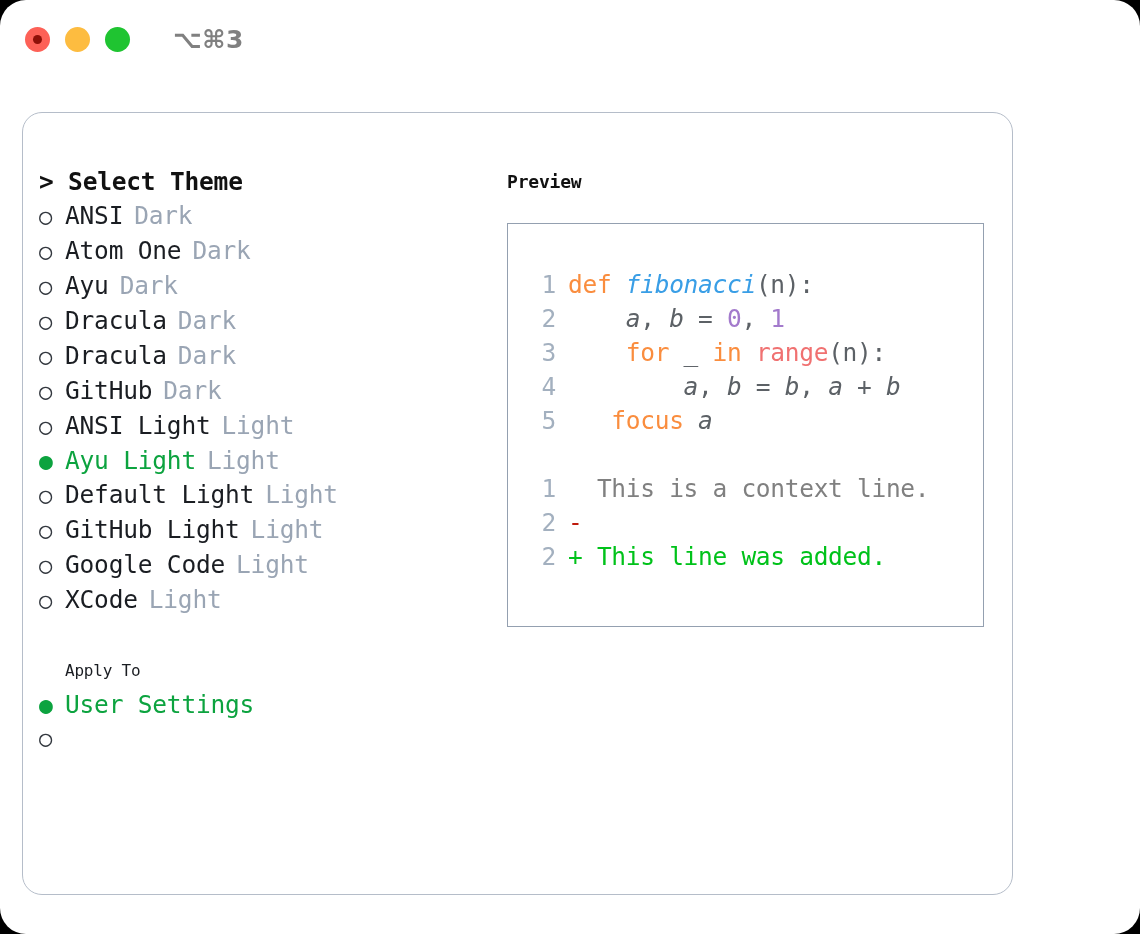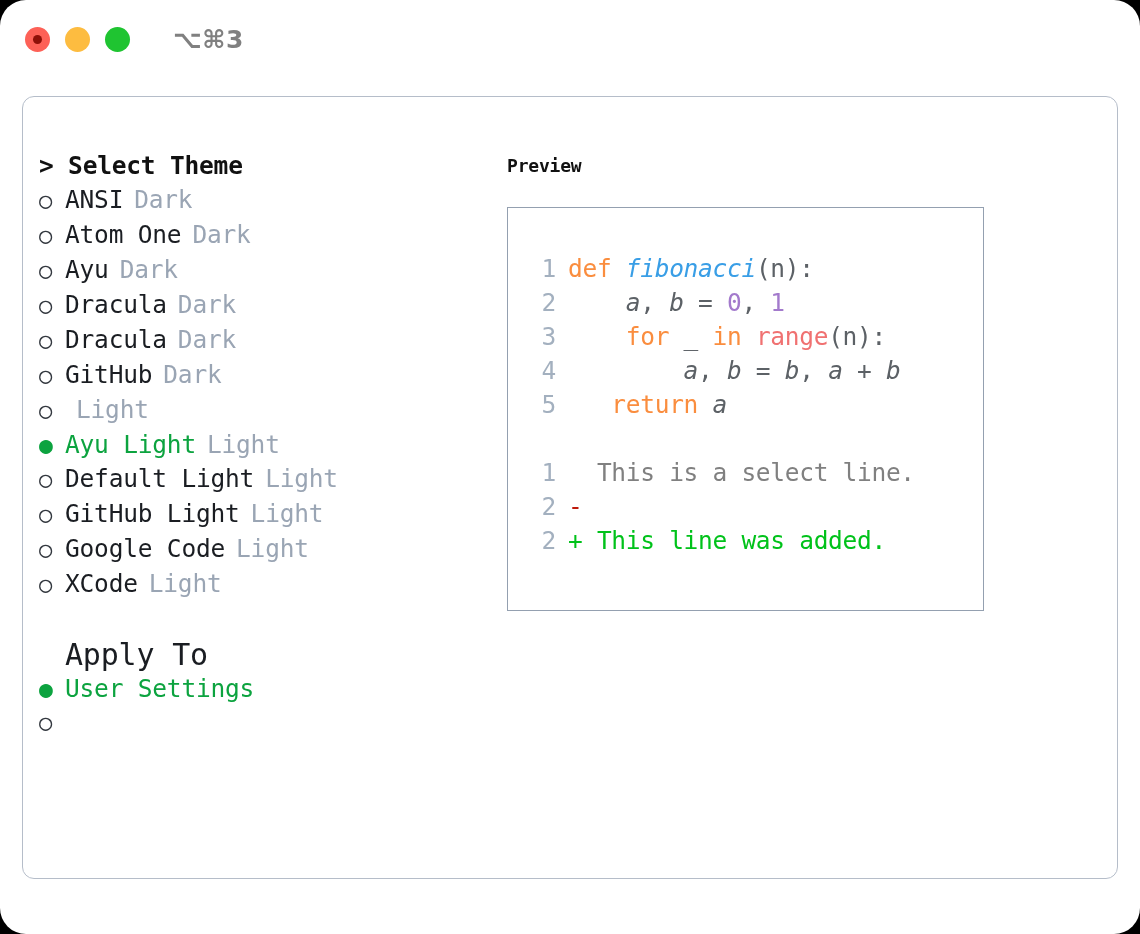--- a/index.html
+++ b/index.html
@@ -64,25 +64,25 @@
     font-size: 25px;
     font-weight: 700;
     color: #808080;
     letter-spacing: 0.5px;
   }
 
   
   #panel {
     position: absolute;
     left: 22px;
-    top: 96px;
-    width: 1096px;
+    top: 112px;
+    width: 991px;
     height: 783px;
     border: 1.5px solid #B5BDC9;
-    border-radius: 12px;
+    border-radius: 20px;
     box-sizing: border-box;
     background: #ffffff;
   }
 
   #panel-inner {
     position: absolute;
     left: 0; top: 0;
     width: 100%;
     height: 100%;
     display: flex;
@@ -122,21 +122,21 @@
   .opt-label { color: #1A1D22; }
   .opt-label.sel { color: #0CA33F; }
   .opt-tag {
     color: #9AA5B4;
     margin-left: 11px;
   }
 
   .group-gap { height: 36px; }
 
   .subsection-header {
-    font-size: 30px;
+    font-size: 16px;
     color: #1A1D22;
     line-height: 34px;
     white-space: pre;
     padding-left: 26px;
     letter-spacing: -0.2px;
   }
 
   #hint {
     margin-top: 34px;
     font-size: 24.5px;
@@ -218,21 +218,21 @@
 
       <div id="left-col">
         <div class="section-header">&gt; Select Theme</div>
         <div id="theme-list">
             <div class="opt-row"><span class="opt-marker">○</span><span class="opt-label">ANSI</span><span class="opt-tag">Dark</span></div>
             <div class="opt-row"><span class="opt-marker">○</span><span class="opt-label">Atom One</span><span class="opt-tag">Dark</span></div>
             <div class="opt-row"><span class="opt-marker">○</span><span class="opt-label">Ayu</span><span class="opt-tag">Dark</span></div>
             <div class="opt-row"><span class="opt-marker">○</span><span class="opt-label">Dracula</span><span class="opt-tag">Dark</span></div>
             <div class="opt-row"><span class="opt-marker">○</span><span class="opt-label">Dracula</span><span class="opt-tag">Dark</span></div>
             <div class="opt-row"><span class="opt-marker">○</span><span class="opt-label">GitHub</span><span class="opt-tag">Dark</span></div>
-            <div class="opt-row"><span class="opt-marker">○</span><span class="opt-tag">Light</span></div>
+            <div class="opt-row"><span class="opt-marker">○</span><span class="opt-label">ANSI Light</span><span class="opt-tag">Light</span></div>
             <div class="opt-row"><span class="opt-marker sel">●</span><span class="opt-label sel">Ayu Light</span><span class="opt-tag">Light</span></div>
             <div class="opt-row"><span class="opt-marker">○</span><span class="opt-label">Default Light</span><span class="opt-tag">Light</span></div>
             <div class="opt-row"><span class="opt-marker">○</span><span class="opt-label">GitHub Light</span><span class="opt-tag">Light</span></div>
             <div class="opt-row"><span class="opt-marker">○</span><span class="opt-label">Google Code</span><span class="opt-tag">Light</span></div>
             <div class="opt-row"><span class="opt-marker">○</span><span class="opt-label">XCode</span><span class="opt-tag">Light</span></div>
           </div>
 
         <div class="group-gap"></div>
 
         <div class="subsection-header">Apply To</div>
@@ -244,25 +244,25 @@
       </div>
 
       <div id="right-col">
         <div id="preview-title">Preview</div>
         <div id="preview-box">
           <div id="code-block">
               <div class="code-line"><span class="lineno">1</span><span class="code-body"><span class="tok-kw">def </span><span class="tok-fn">fibonacci</span><span class="tok-pun">(n):</span></span></div>
               <div class="code-line"><span class="lineno">2</span><span class="code-body"><span class="tok-pun">    </span><span class="tok-var">a</span><span class="tok-pun">, </span><span class="tok-var">b</span><span class="tok-pun"> = </span><span class="tok-num">0</span><span class="tok-pun">, </span><span class="tok-num">1</span></span></div>
               <div class="code-line"><span class="lineno">3</span><span class="code-body"><span class="tok-pun">    </span><span class="tok-kw">for</span><span class="tok-pun"> _ </span><span class="tok-kw">in</span><span class="tok-pun"> </span><span class="tok-call">range</span><span class="tok-pun">(n):</span></span></div>
               <div class="code-line"><span class="lineno">4</span><span class="code-body"><span class="tok-pun">        </span><span class="tok-var">a</span><span class="tok-pun">, </span><span class="tok-var">b</span><span class="tok-pun"> = </span><span class="tok-var">b</span><span class="tok-pun">, </span><span class="tok-var">a</span><span class="tok-pun"> + </span><span class="tok-var">b</span></span></div>
-              <div class="code-line"><span class="lineno">5</span><span class="code-body"><span class="tok-pun">   </span><span class="tok-kw">return </span><span class="tok-var">a</span></span></div>
+              <div class="code-line"><span class="lineno">5</span><span class="code-body"><span class="tok-pun">   </span><span class="tok-kw">focus </span><span class="tok-var">a</span></span></div>
             </div>
           <div class="diff-gap"></div>
           <div id="diff-block">
-              <div class="code-line"><span class="lineno">1</span><span class="diff-ctx"> </span><span class="diff-ctx"> This is a select line.</span></div>
+              <div class="code-line"><span class="lineno">1</span><span class="diff-ctx"> </span><span class="diff-ctx"> This is a context line.</span></div>
               <div class="code-line"><span class="lineno">2</span><span class="diff-del">-</span></div>
               <div class="code-line"><span class="lineno">2</span><span class="diff-add">+</span><span class="diff-add"> This line was added.</span></div>
             </div>
         </div>
       </div>
 
     </div>
   </div>
 </div>
 

